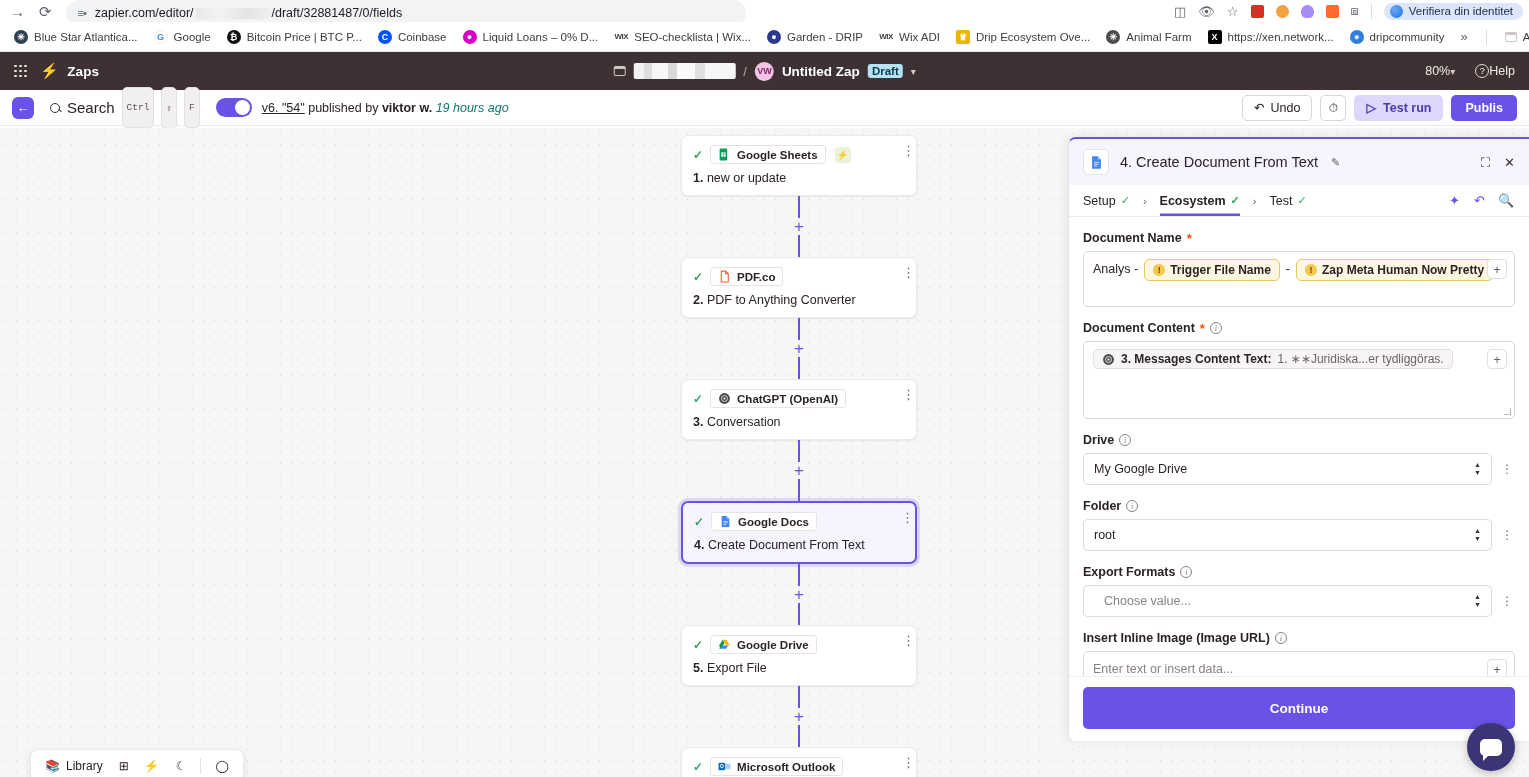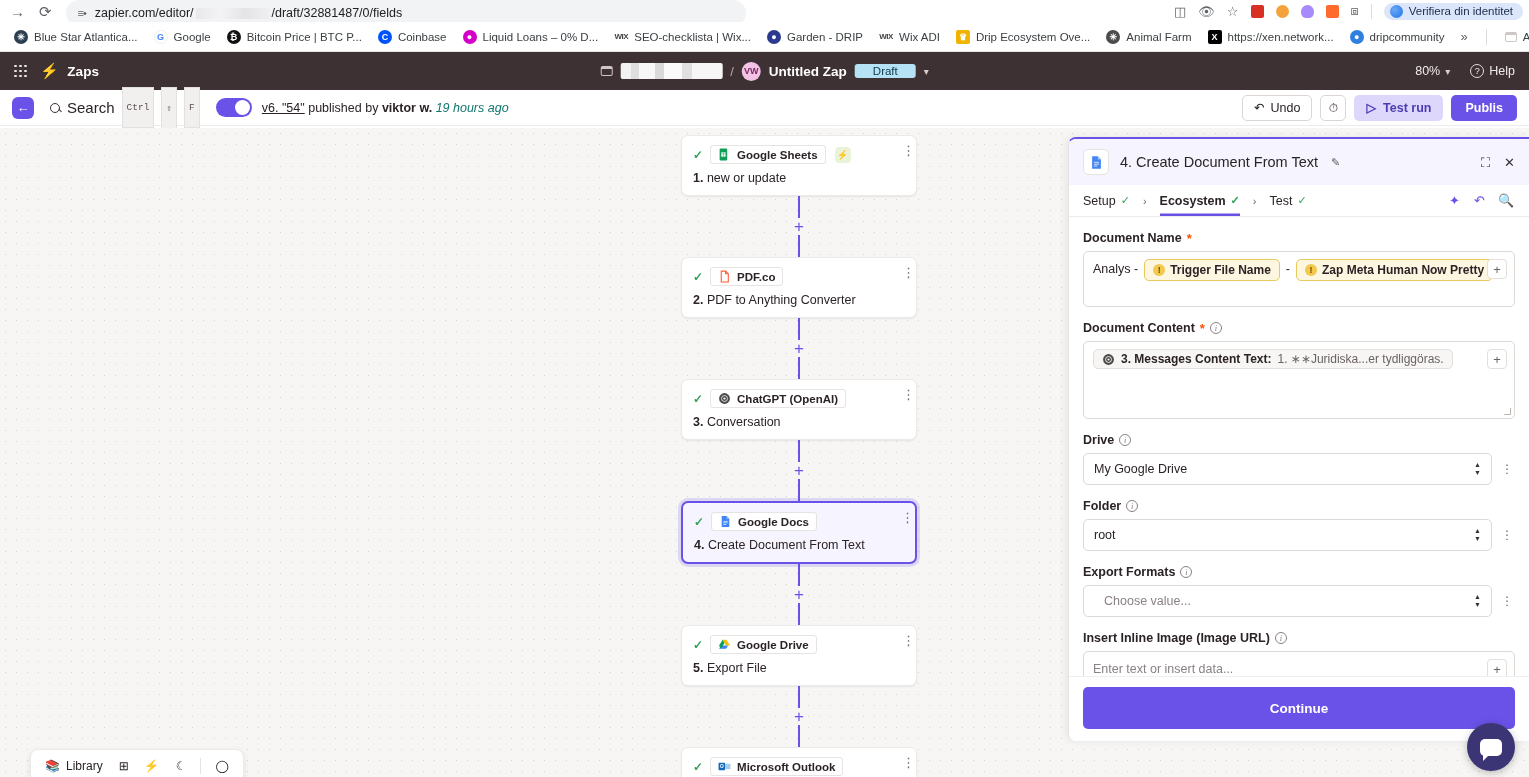--- a/index.html
+++ b/index.html
@@ -93,28 +93,28 @@
   }
   .slash { color: #b5aaa7; font-size: 13px; }
   .avatar-vw {
     width: 19px; height: 19px; border-radius: 50%; background: #f3c3e6;
     color: #7a2a63; font-size: 9px; font-weight: 700;
     display: flex; align-items: center; justify-content: center;
   }
   .zap-title { font-size: 13.5px; font-weight: 600; }
   .draft-badge {
     background: #b5e3f5; color: #10384a; font-size: 11.5px;
-    padding: 1px 18px; border-radius: 3px; font-weight: 400;
+    padding: 1px 4px; border-radius: 3px; font-weight: 700;
   }
   .caret-down { font-size: 10px; color: #d7cfcd; }
   .zh-right {
     margin-left: auto; display: flex; align-items: center; gap: 20px;
     font-size: 12.5px; color: #f0ebe9;
   }
-  .zh-right .item { display: flex; align-items: center; gap: 5px; }
+  .zh-right .item { display: flex; align-items: center; }
   .circ-q {
     width: 14px; height: 14px; border-radius: 50%; border: 1.3px solid #e3dcda;
     font-size: 9px; display:flex; align-items:center; justify-content:center;
   }
 
   
   .subbar {
     height: 36px; background: #fff; display: flex; align-items: center;
     padding: 0 12px; gap: 10px; position: relative;
     border-bottom: 1px solid #ecebeb;
@@ -128,21 +128,21 @@
   .mag {
     width: 10px; height: 10px; border: 1.4px solid #3b3133; border-radius: 50%;
     position: relative; display:inline-block;
   }
   .mag::after {
     content:''; position:absolute; width: 4px; height: 1.4px; background: #3b3133;
     transform: rotate(45deg); right: -3px; bottom: 0px;
   }
   .search-label { font-size: 15px; color: #2b2325; }
   .kbd {
-    background: #f1f0ef; border: 1px solid #e3e1df; border-radius: 0;
+    background: #f1f0ef; border: 1px solid #e3e1df; border-radius: 5px;
     font-size: 9.5px; padding: 14px 4px; color: #5c5355;
     font-family: "Liberation Mono", monospace;
   }
   .toggle {
     width: 36px; height: 19px; border-radius: 10px; background: #6a52e8;
     position: relative; margin-left: 6px; flex: none;
   }
   .toggle i {
     position: absolute; right: 2px; top: 2px; width: 15px; height: 15px;
     border-radius: 50%; background: #fff; display: block;

